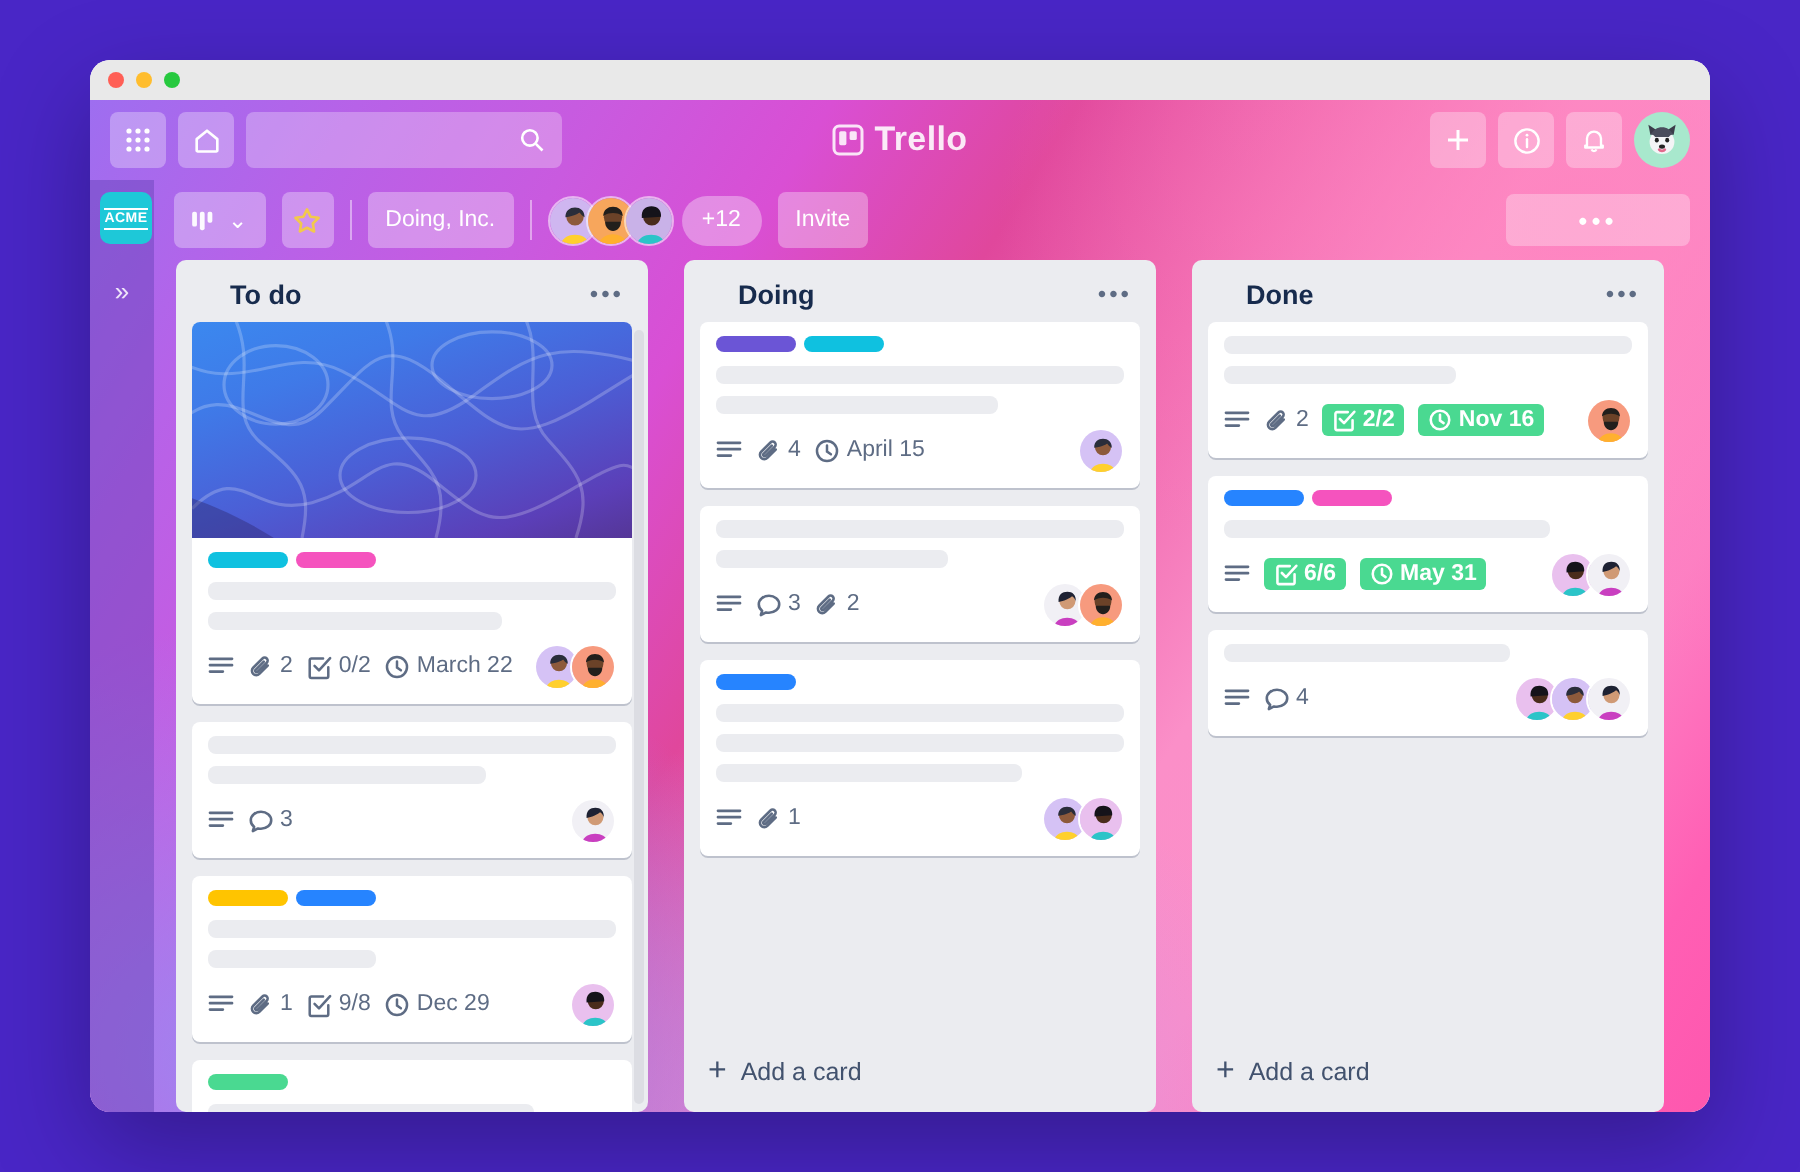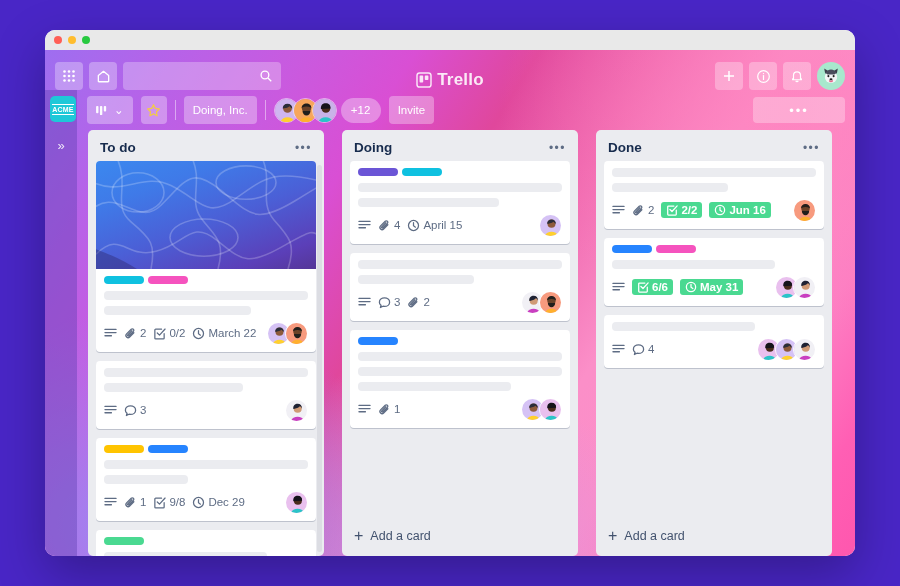--- a/index.html
+++ b/index.html
@@ -57,21 +57,21 @@
       radial-gradient(ellipse 55% 70% at 12% 95%, rgba(150,140,245,.95), rgba(150,140,245,0) 62%),
       radial-gradient(ellipse 60% 75% at 92% 12%, rgba(255,130,190,.75), rgba(255,130,190,0) 60%),
       radial-gradient(ellipse 50% 60% at 45% 100%, rgba(190,150,240,.55), rgba(190,150,240,0) 62%);
     pointer-events:none;
   }
 
   
   .topnav {
     position: relative; z-index: 3;
     height: 40px;
-    display: flex; align-items: flex-end;
+    display: flex; align-items: center;
     padding: 0 10px;
     gap: 6px;
   }
   .nav-btn {
     width: 28px; height: 28px;
     border-radius: 4px;
     background: rgba(255,255,255,.30);
     display: flex; align-items: center; justify-content: center;
     color: #fff;
   }
@@ -170,22 +170,23 @@
     padding-right: 10px;
   }
   .list {
     width: 236px;
     background: #ebecf0;
     border-radius: 5px;
     display: flex; flex-direction: column;
     max-height: 100%;
   }
   .list-head {
-    display: flex; align-items: center; justify-content: space-between;
+    display: flex; justify-content: space-between;
     padding: 10px 12px 6px;
+    margin-left: 15px;
   }
   .list-title { font-size: 13.5px; font-weight: bold; color: #172b4d; }
   .list-dots { color: #5e6c84; font-size: 12px; letter-spacing: 1.5px; }
   .cards {
     padding: 0 8px;
     overflow: hidden;
     flex: 1;
     position: relative;
   }
   .card {
@@ -696,21 +697,21 @@
                       <path d="M12 7.2V12a.9.9 0 0 1-.9.9H2.9A.9.9 0 0 1 2 12V3.3a.9.9 0 0 1 .9-.9h6.3"></path>
                       <path d="M4.6 6.4 7 8.8l6-6.6"></path>
                     </svg>
                     <span>2/2</span>
                   </div>
                   <div class="badge done">
                     <svg class="ic" width="12" height="12" viewBox="0 0 14 14" fill="none" stroke="#fff" stroke-width="1.5" stroke-linecap="round">
                       <circle cx="7" cy="7" r="5.4"></circle>
                       <path d="M7 4v3.3l2.1 1.5"></path>
                     </svg>
-                    <span>Jun 16</span>
+                    <span>Nov 16</span>
                   </div>
                   <div class="card-avs">
                     <div class="av"><svg width="23" height="23" viewBox="0 0 24 24">
                         <rect width="24" height="24" fill="#f79a7e"></rect>
                         <circle cx="12" cy="9.2" r="4.4" fill="#6b4228"></circle>
                         <path d="M7.3 8.8c0-3 2.1-4.6 4.7-4.6s4.7 1.6 4.7 4.6c0 0-1.4-1.6-4.7-1.6s-4.7 1.6-4.7 1.6z" fill="#221f1c"></path>
                         <path d="M8.2 11.4c0 2.6 1.7 4.4 3.8 4.4s3.8-1.8 3.8-4.4z" fill="#221f1c"></path>
                         <path d="M4.6 24c.4-4.2 3.6-6.6 7.4-6.6S19 19.8 19.4 24z" fill="#ffb02e"></path>
                       </svg></div>
                   </div>

